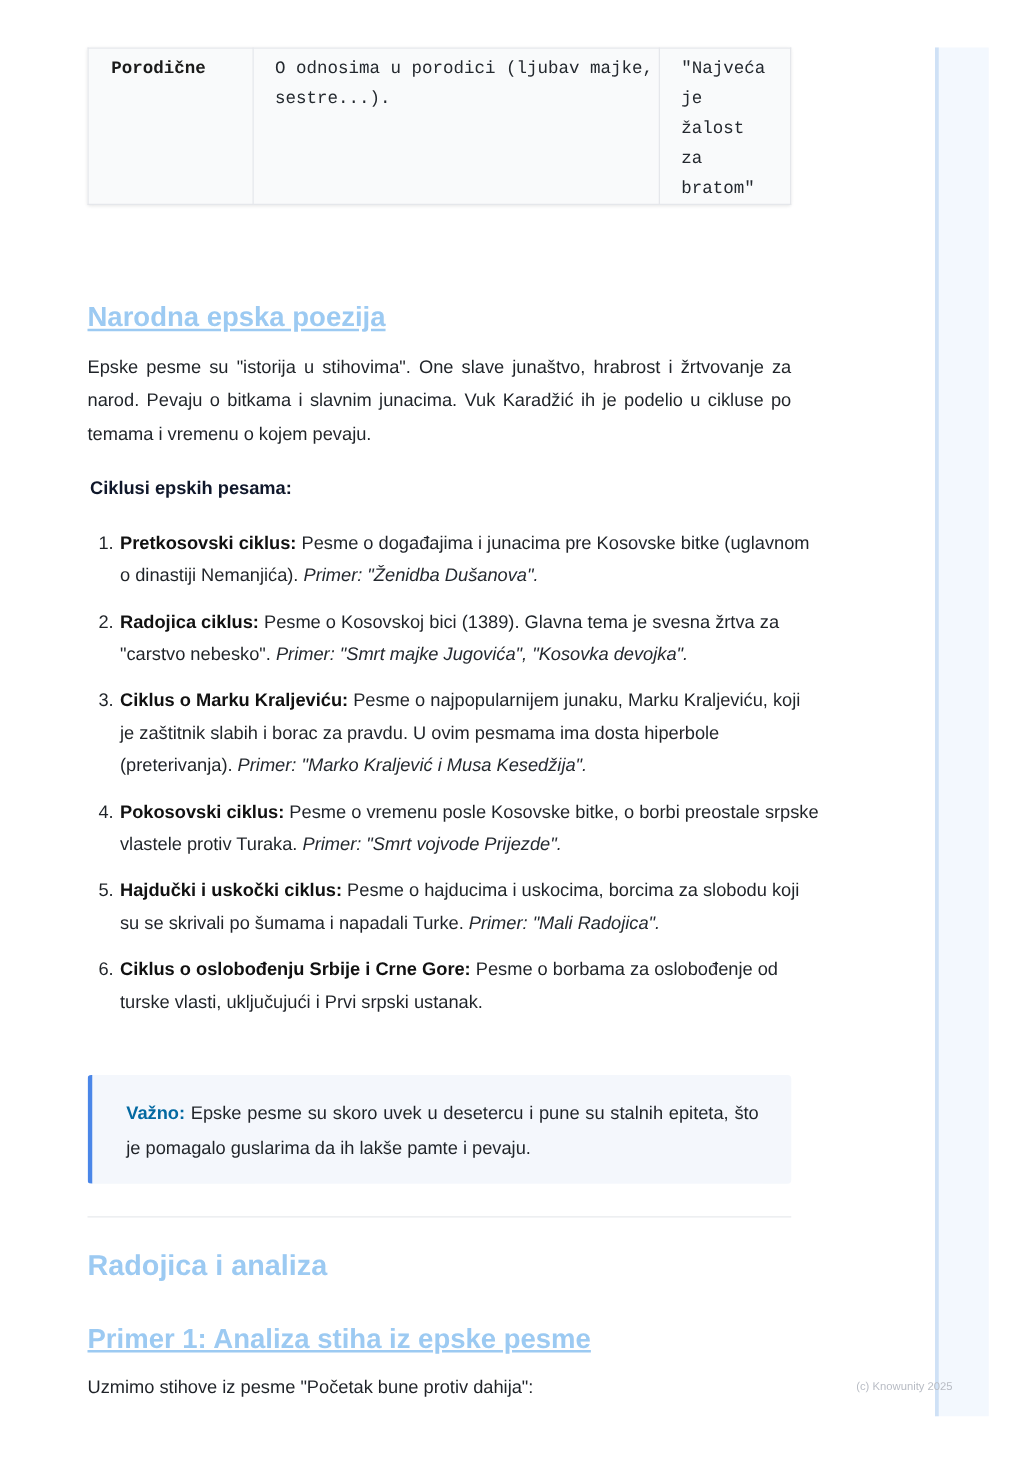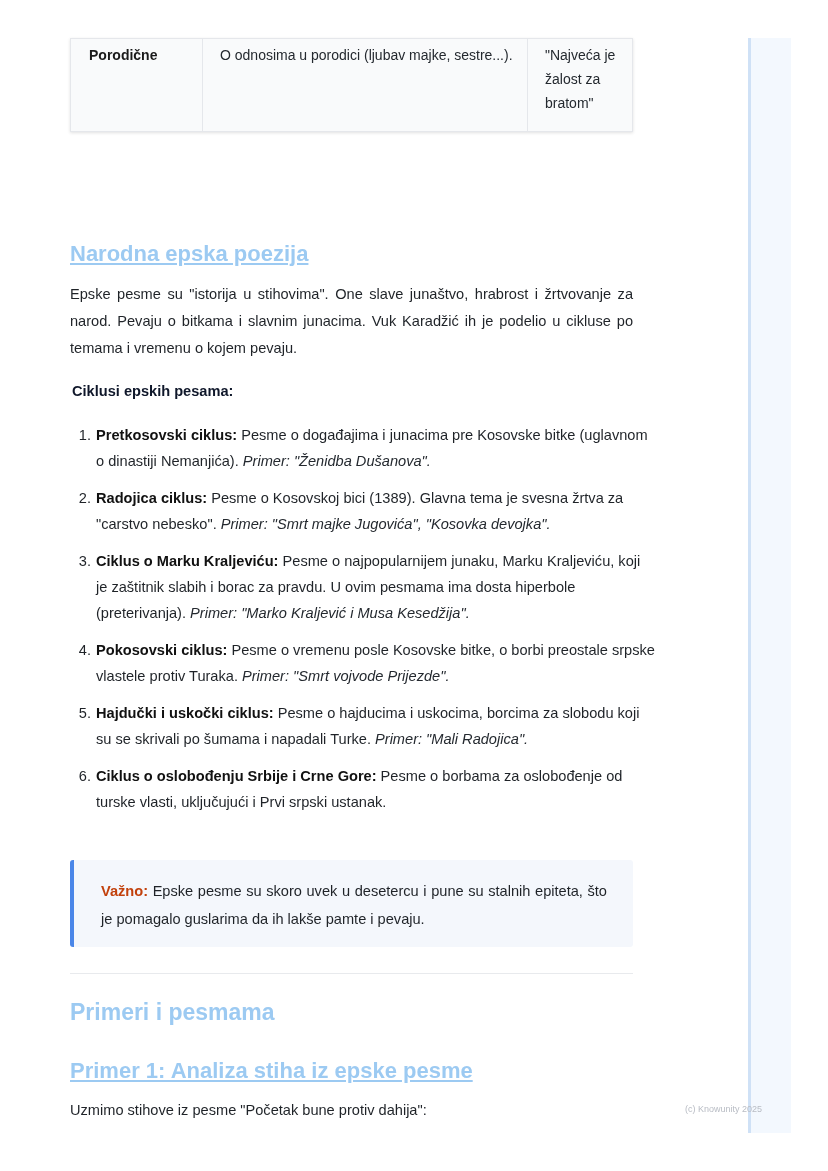--- a/index.html
+++ b/index.html
@@ -7,40 +7,40 @@
            font-family: "Liberation Sans", "DejaVu Sans", sans-serif; color: #1f2328; }
 
     
     .tbl { position: absolute; left: 70px; top: 38px; width: 563px; border-collapse: collapse;
            box-shadow: 0 1px 3px rgba(0,0,0,0.12); background: #fff; font-size: 14px; }
     .tbl td { border: 1px solid #e5e7eb; vertical-align: middle; line-height: 24px; color: #24292f; }
     .tbl tr.alt td { background: #f9fafb; }
     .tbl td.c1 { width: 113px; padding: 0 0 0 18px; font-weight: bold; color: #1a1a1a; }
     .tbl td.c2 { width: 307px; padding: 0 0 0 17px; }
     .tbl td.c3 { padding: 0 16px 0 17px; }
-    .tbl tr.r1 td { height: 92px; vertical-align: top; }
+    .tbl tr.r1 td { height: 92px; vertical-align: top; font-family: Liberation Mono, monospace; }
     .tbl tr.r1 td .cell { padding-top: 4px; }
     .tbl tr.r2 td { height: 79px; }
 
     .h3 { position: absolute; left: 70px; color: #9ccaf2; font-weight: bold; font-size: 22px; margin: 0; text-decoration: underline; }
     .h2 { position: absolute; left: 70px; color: #9ccaf2; font-weight: bold; font-size: 23px; margin: 0; }
     .para { position: absolute; left: 70px; width: 563px; font-size: 14.6px; line-height: 27px;
             text-align: justify; margin: 0; color: #1f2328; }
     .sub { position: absolute; left: 72px; font-size: 14.6px; font-weight: bold; margin: 0; color: #0f172a; }
 
     ol.cycles { position: absolute; left: 70px; top: 422px; width: 560px; margin: 0; padding: 0 0 0 25px;
                 font-size: 14.6px; line-height: 26px; color: #1f2328; }
     ol.cycles li { margin-bottom: 11px; padding-left: 1px; }
     ol.cycles li b { color: #111; }
     ol.cycles li i { color: #24292f; }
 
     .callout { position: absolute; left: 70px; top: 860px; width: 563px; height: 87px; background: #f4f7fc;
                border-left: 4px solid #4a86e8; border-radius: 3px; box-sizing: border-box;
                padding: 17px 26px 0 27px; font-size: 14.6px; line-height: 28px; text-align: justify; color: #1f2328; }
-    .callout b { color: #c2410c; }
+    .callout b { color: #0369a1; }
 
     .hr { position: absolute; left: 70px; top: 973px; width: 563px; height: 1px; background: #e8eaed; }
 
     .side { position: absolute; left: 748px; top: 38px; width: 43px; height: 1095px;
             background: #f3f8fe; border-left: 3px solid #cfe1f6; box-sizing: border-box; }
     .foot { position: absolute; left: 685px; top: 1104px; font-size: 9px; color: #b8bcc4; }
   </style>
 </head>
 <body>
 
@@ -74,21 +74,21 @@
   <li><b>Hajdučki i uskočki ciklus:</b><span> Pesme o hajducima i uskocima, borcima za slobodu koji su se skrivali po šumama i napadali Turke. </span><i>Primer: "Mali Radojica".</i></li>
   <li><b>Ciklus o oslobođenju Srbije i Crne Gore:</b><span> Pesme o borbama za oslobođenje od turske vlasti, uključujući i Prvi srpski ustanak.</span><i></i></li>
 </ol>
 
 <div class="callout">
   <b>Važno:</b><span> Epske pesme su skoro uvek u desetercu i pune su stalnih epiteta, što je pomagalo guslarima da ih lakše pamte i pevaju.</span>
 </div>
 
 <div class="hr"></div>
 
-<h2 class="h2" style="top:999px;">Primeri i pesmama</h2>
+<h2 class="h2" style="top:999px;">Radojica i analiza</h2>
 
 <h3 class="h3" style="top:1058px;">Primer 1: Analiza stiha iz epske pesme</h3>
 
 <p class="para" style="top:1097px;">Uzmimo stihove iz pesme "Početak bune protiv dahija":</p>
 
 <div class="side"></div>
 
 <div class="foot">(c) Knowunity 2025</div>
 
 </body></html>

